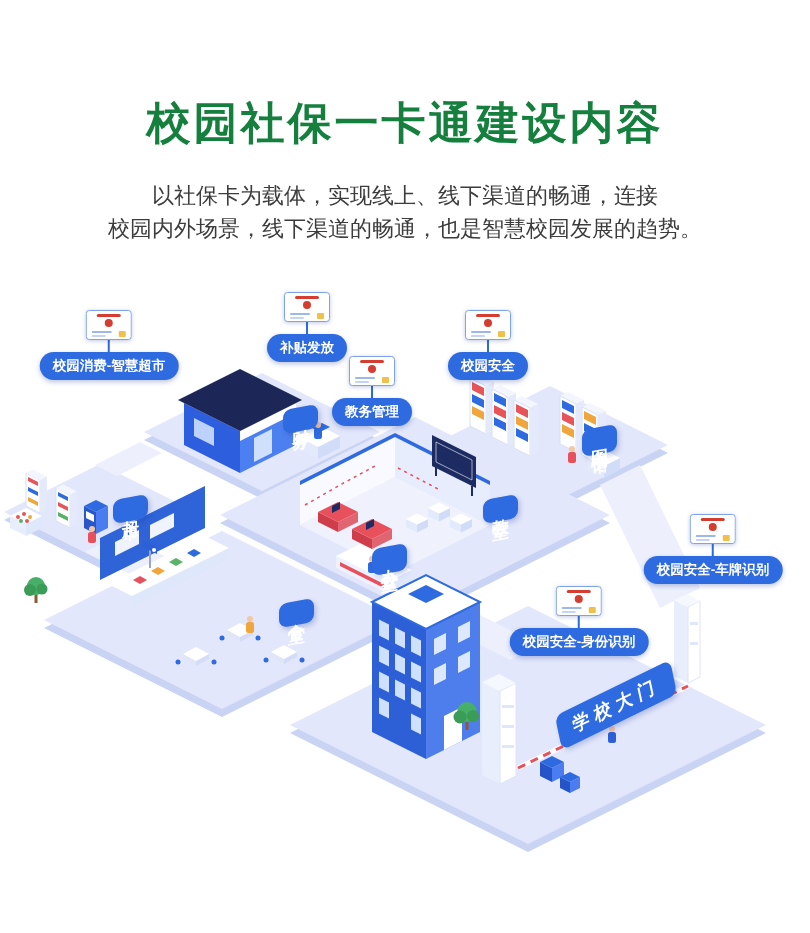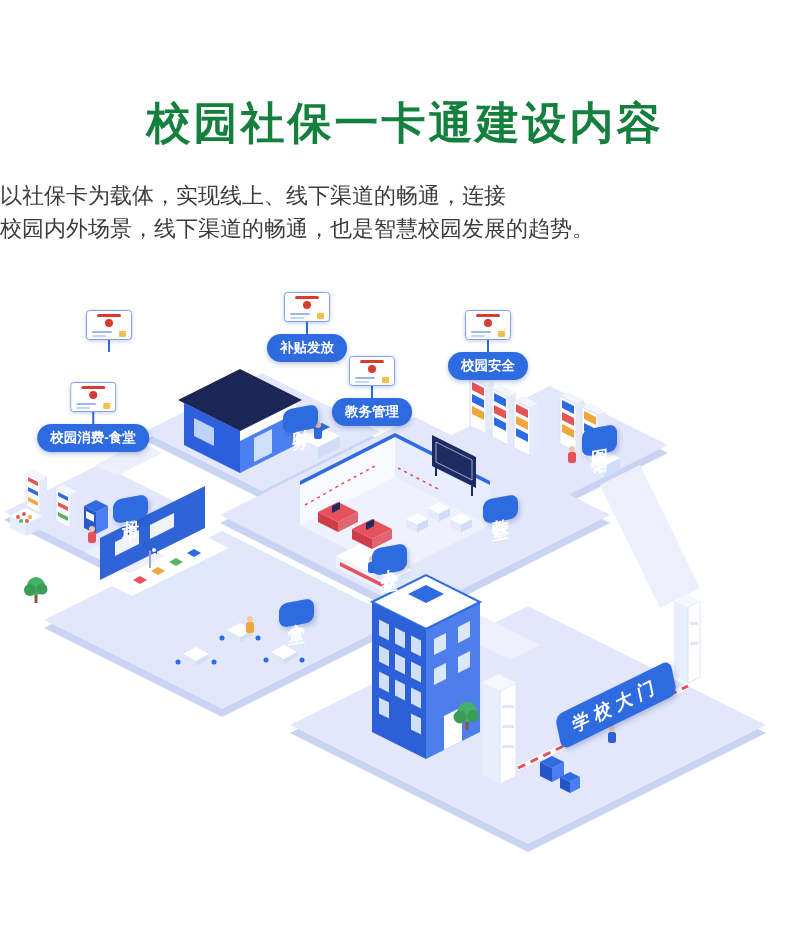--- a/index.html
+++ b/index.html
@@ -2,21 +2,21 @@
 <html><head>
 <meta charset="utf-8">
 <style>
   * { margin:0; padding:0; box-sizing:border-box; }
   html,body { width:810px; height:933px; }
   body { background:#ffffff; font-family:"Liberation Sans","DejaVu Sans",sans-serif; }
   .page { position:relative; width:810px; height:933px; background:#fff; overflow:hidden; }
 
   .title { position:absolute; top:94px; left:0; width:100%; text-align:center;
            font-size:44px; font-weight:bold; color:#15803d; letter-spacing:3px; }
-  .subtitle { position:absolute; top:179px; left:0; width:100%; 
+  .subtitle { position:absolute; top:179px; left:0; width:100%; text-align:center;
               font-size:22px; color:#3c3c3c; line-height:33px; font-weight:500; }
 
   .scene { position:absolute; left:0; top:270px; width:810px; height:663px; }
   .scene > svg { position:absolute; left:0; top:0; }
 
   .callout { position:absolute; display:flex; flex-direction:column; align-items:center;
              transform:translateX(-50%); z-index:6;justify-content:center; }
   .card-icon { width:46px; height:30px; line-height:0; filter:drop-shadow(0 1px 2px rgba(30,60,150,.28)); }
   .connector { width:2px; height:12px; background:#2e6ae0; }
   .pill { background:#2e6ae0; color:#fff; font-size:13.5px; font-weight:bold; padding:5px 13px;
@@ -368,36 +368,23 @@
         <svg viewBox="0 0 46 30" width="46" height="30">
             <rect x="0.5" y="0.5" width="45" height="29" rx="3" fill="#fff" stroke="#7fa3e8"></rect>
             <rect x="11" y="4" width="24" height="3" rx="1.5" fill="#d43d30"></rect>
             <circle cx="23" cy="13" r="4" fill="#d43d30"></circle>
             <rect x="6" y="21" width="20" height="2" rx="1" fill="#9db8e8"></rect>
             <rect x="6" y="25" width="14" height="2" rx="1" fill="#c3d4f4"></rect>
             <rect x="33" y="21" width="7" height="6" rx="1" fill="#f0c04a"></rect>
           </svg>
       </div>
       <div class="connector"></div>
-    </div>
-
-    <div class="callout" style="left:93px; top:112px;">
-      <div class="card-icon">
-        <svg viewBox="0 0 46 30" width="46" height="30">
-            <rect x="0.5" y="0.5" width="45" height="29" rx="3" fill="#fff" stroke="#7fa3e8"></rect>
-            <rect x="11" y="4" width="24" height="3" rx="1.5" fill="#d43d30"></rect>
-            <circle cx="23" cy="13" r="4" fill="#d43d30"></circle>
-            <rect x="6" y="21" width="20" height="2" rx="1" fill="#9db8e8"></rect>
-            <rect x="6" y="25" width="14" height="2" rx="1" fill="#c3d4f4"></rect>
-            <rect x="33" y="21" width="7" height="6" rx="1" fill="#f0c04a"></rect>
-          </svg>
-      </div>
-      <div class="connector"></div>
-      <div class="pill">校园消费-食堂</div>
-    </div>
+      <div class="pill">校园消费-智慧超市</div>
+    </div>
+
 
     <div class="callout" style="left:307px; top:22px;">
       <div class="card-icon">
         <svg viewBox="0 0 46 30" width="46" height="30">
             <rect x="0.5" y="0.5" width="45" height="29" rx="3" fill="#fff" stroke="#7fa3e8"></rect>
             <rect x="11" y="4" width="24" height="3" rx="1.5" fill="#d43d30"></rect>
             <circle cx="23" cy="13" r="4" fill="#d43d30"></circle>
             <rect x="6" y="21" width="20" height="2" rx="1" fill="#9db8e8"></rect>
             <rect x="6" y="25" width="14" height="2" rx="1" fill="#c3d4f4"></rect>
             <rect x="33" y="21" width="7" height="6" rx="1" fill="#f0c04a"></rect>
@@ -431,21 +418,49 @@
             <rect x="6" y="21" width="20" height="2" rx="1" fill="#9db8e8"></rect>
             <rect x="6" y="25" width="14" height="2" rx="1" fill="#c3d4f4"></rect>
             <rect x="33" y="21" width="7" height="6" rx="1" fill="#f0c04a"></rect>
           </svg>
       </div>
       <div class="connector"></div>
       <div class="pill">教务管理</div>
     </div>
 
 
-
+    <div class="callout" style="left:713px; top:244px;">
+      <div class="card-icon">
+        <svg viewBox="0 0 46 30" width="46" height="30">
+            <rect x="0.5" y="0.5" width="45" height="29" rx="3" fill="#fff" stroke="#7fa3e8"></rect>
+            <rect x="11" y="4" width="24" height="3" rx="1.5" fill="#d43d30"></rect>
+            <circle cx="23" cy="13" r="4" fill="#d43d30"></circle>
+            <rect x="6" y="21" width="20" height="2" rx="1" fill="#9db8e8"></rect>
+            <rect x="6" y="25" width="14" height="2" rx="1" fill="#c3d4f4"></rect>
+            <rect x="33" y="21" width="7" height="6" rx="1" fill="#f0c04a"></rect>
+          </svg>
+      </div>
+      <div class="connector"></div>
+      <div class="pill">校园安全-车牌识别</div>
+    </div>
+
+    <div class="callout" style="left:579px; top:316px;">
+      <div class="card-icon">
+        <svg viewBox="0 0 46 30" width="46" height="30">
+            <rect x="0.5" y="0.5" width="45" height="29" rx="3" fill="#fff" stroke="#7fa3e8"></rect>
+            <rect x="11" y="4" width="24" height="3" rx="1.5" fill="#d43d30"></rect>
+            <circle cx="23" cy="13" r="4" fill="#d43d30"></circle>
+            <rect x="6" y="21" width="20" height="2" rx="1" fill="#9db8e8"></rect>
+            <rect x="6" y="25" width="14" height="2" rx="1" fill="#c3d4f4"></rect>
+            <rect x="33" y="21" width="7" height="6" rx="1" fill="#f0c04a"></rect>
+          </svg>
+      </div>
+      <div class="connector"></div>
+      <div class="pill">校园安全-身份识别</div>
+    </div>
 
     <div class="banner" style="left:283px; top:137px;">
       <span>财务</span>
     </div>
     <div class="banner" style="left:113px; top:227px;">
       <span>超市</span>
     </div>
     <div class="banner" style="left:372px; top:276px;">
       <span>办公室</span>
     </div>

